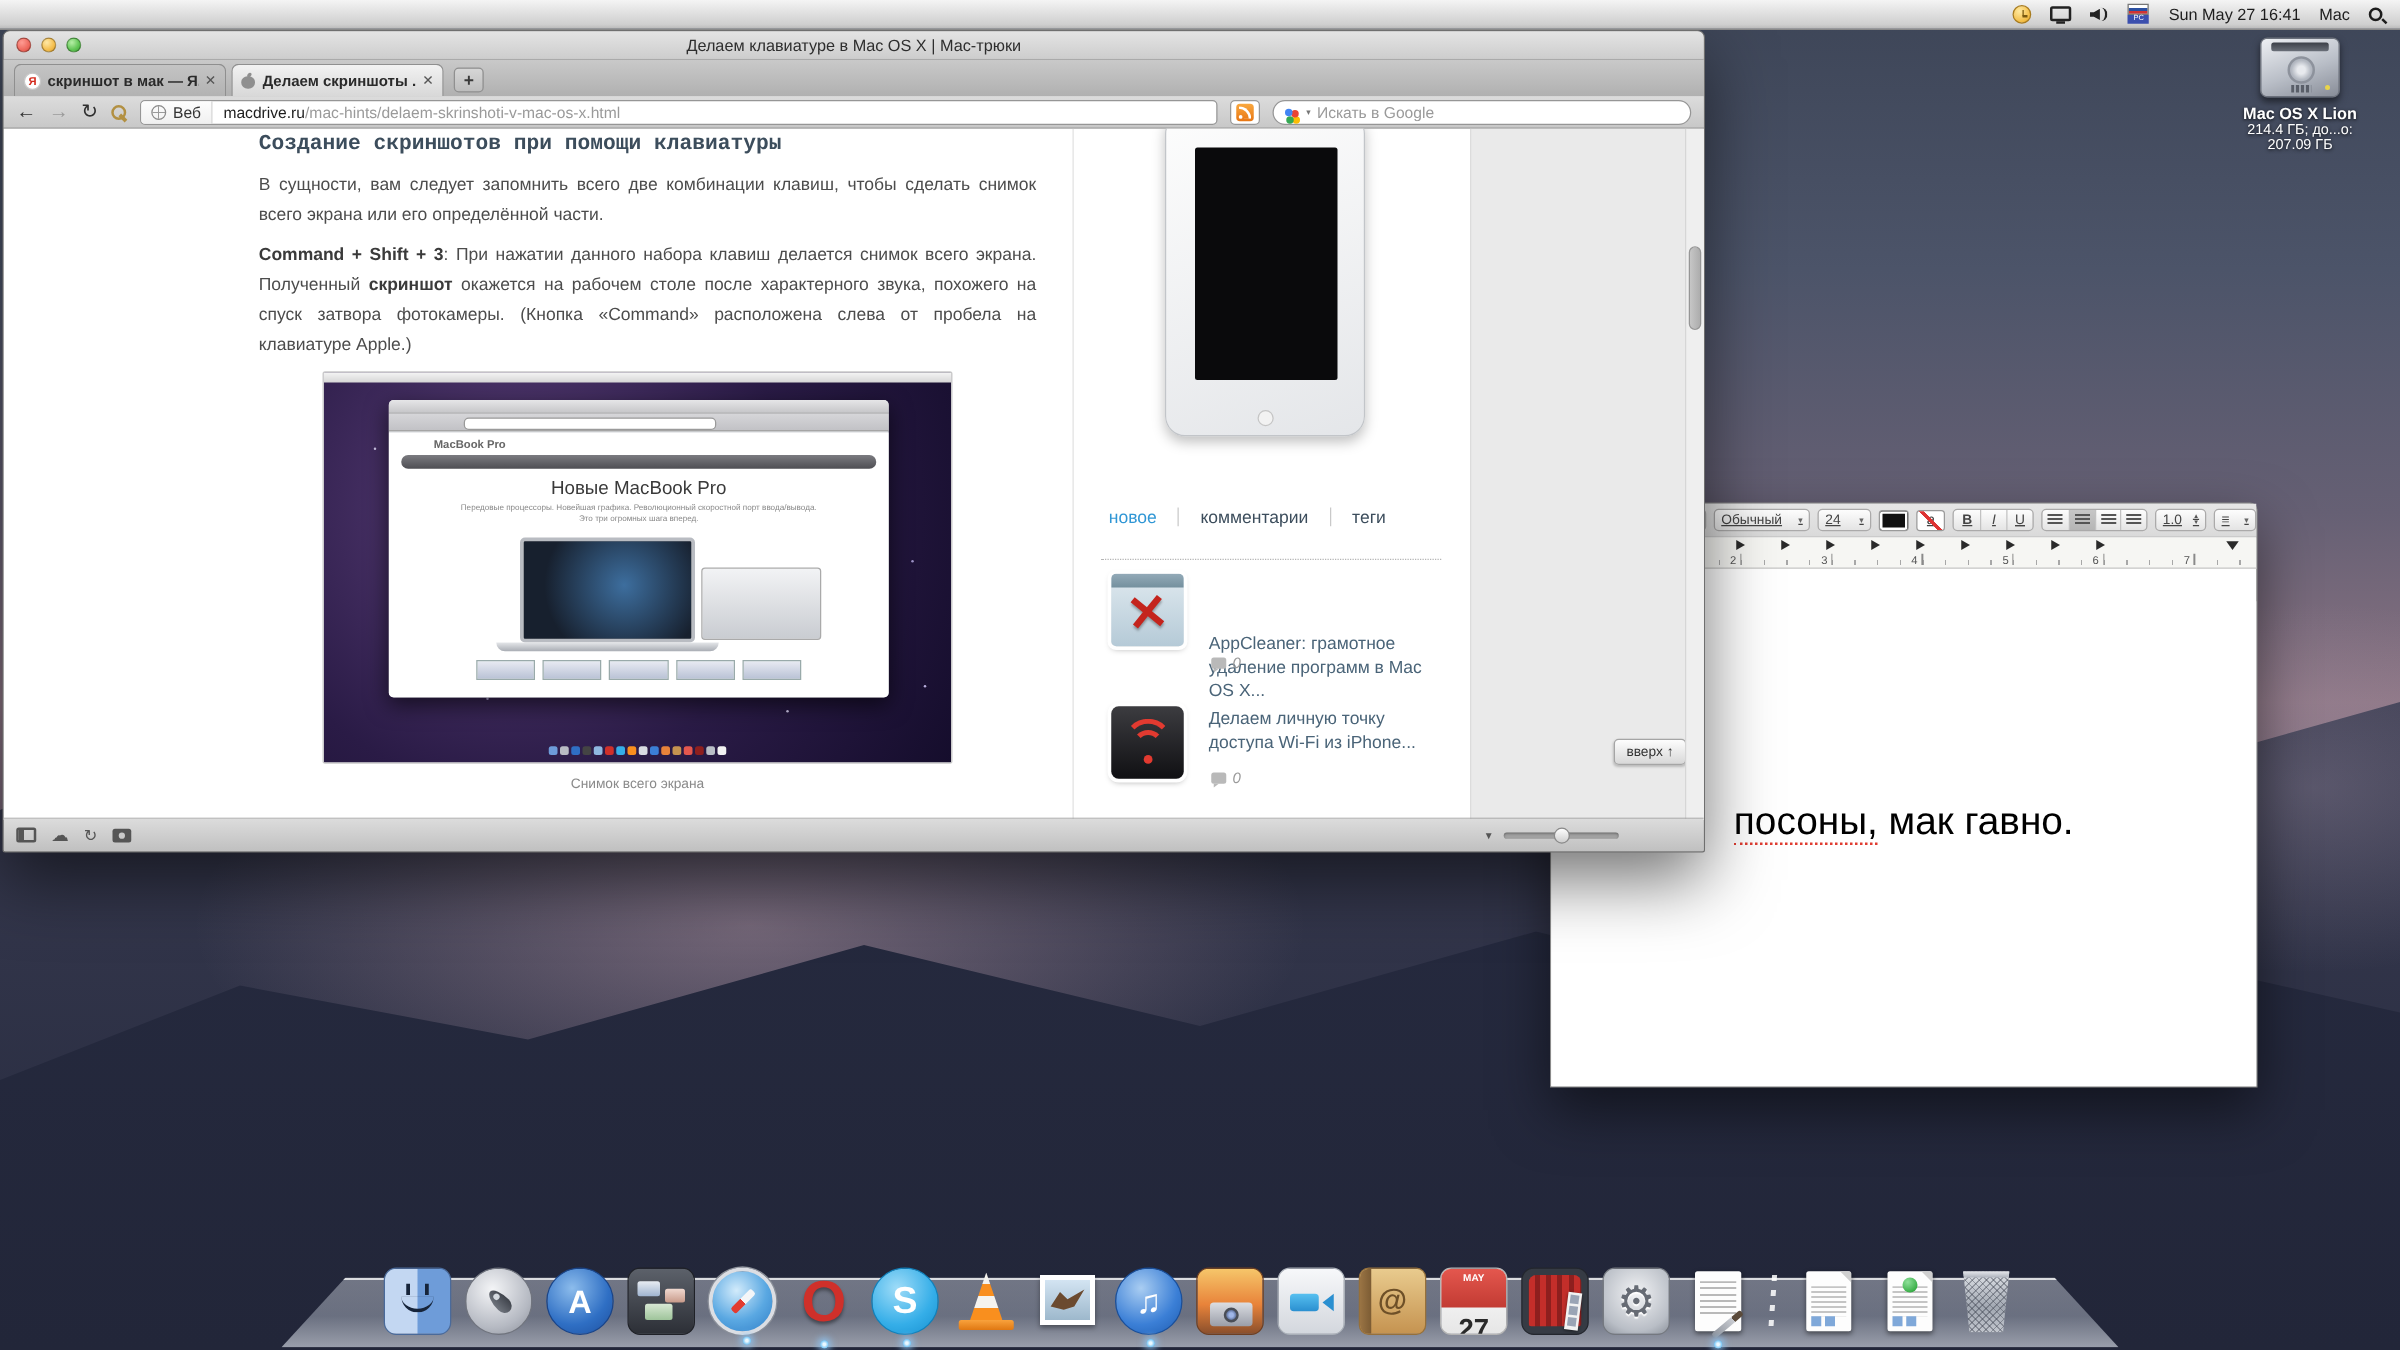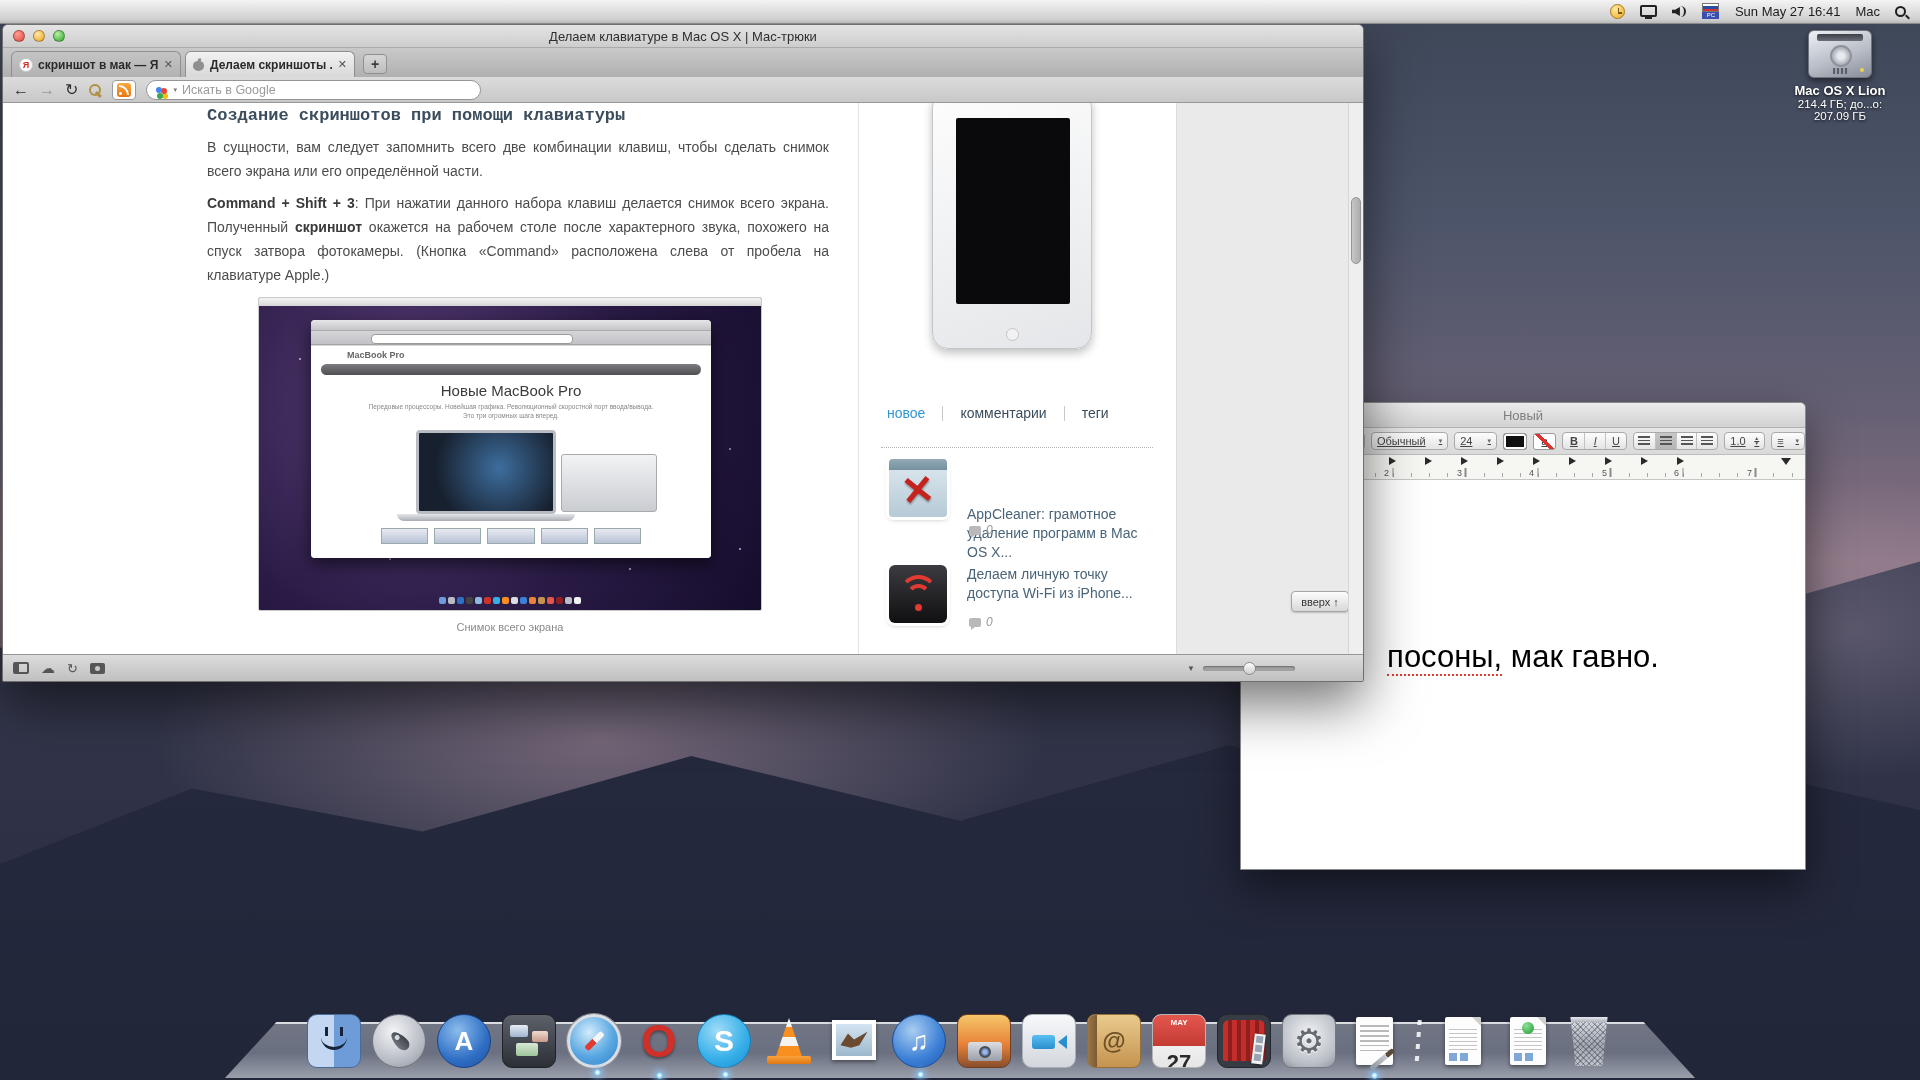--- a/index.html
+++ b/index.html
@@ -328,28 +328,20 @@
   <div class="drive">
     <div class="platter"></div>
     <div class="vent"></div>
     <div class="led"></div>
   </div>
   <div class="disk-name">Mac OS X Lion</div>
   <div class="disk-info">214.4 ГБ; до...о: 207.09 ГБ</div>
 </div>
 
 <div id="textedit">
-  <div class="te-titlebar">
-    <div class="te-lights">
-        <i></i>
-        <i></i>
-        <i></i>
-      </div>
-    <span class="te-title">Новый</span>
-  </div>
   <div class="te-toolbar">
     <div class="ctl" style="width:16px;justify-content:center">
         <span class="stepcol">
           <span>▲</span>
           <span>▼</span>
         </span>
       </div>
     <div class="ctl" style="width:84px">
         <span>Обычный</span>
         <span class="car">▾</span>
@@ -439,20 +431,28 @@
       <span class="lbl">Делаем скриншоты ...</span>
       <span class="cls">✕</span>
     </div>
     <div class="newtab">+</div>
   </div>
   <div class="op-toolbar">
     <span class="nav-ic">←</span>
     <span class="nav-ic nav-fwd">→</span>
     <span class="nav-ic">↻</span>
     <span class="wand"></span>
+    <div class="addr">
+      <span class="mode">
+          <i class="globe"></i>
+          <span>Веб</span>
+        </span>
+      <span class="domain">macdrive.ru</span>
+      <span class="path">/mac-hints/delaem-skrinshoti-v-mac-os-x.html</span>
+    </div>
     <div class="rssbtn">
         <i class="rss"></i>
       </div>
     <div class="search">
       <i class="gico"></i>
       <span class="car">▾</span>
       <input placeholder="Искать в Google" style="">
     </div>
   </div>
   <div class="op-content">

